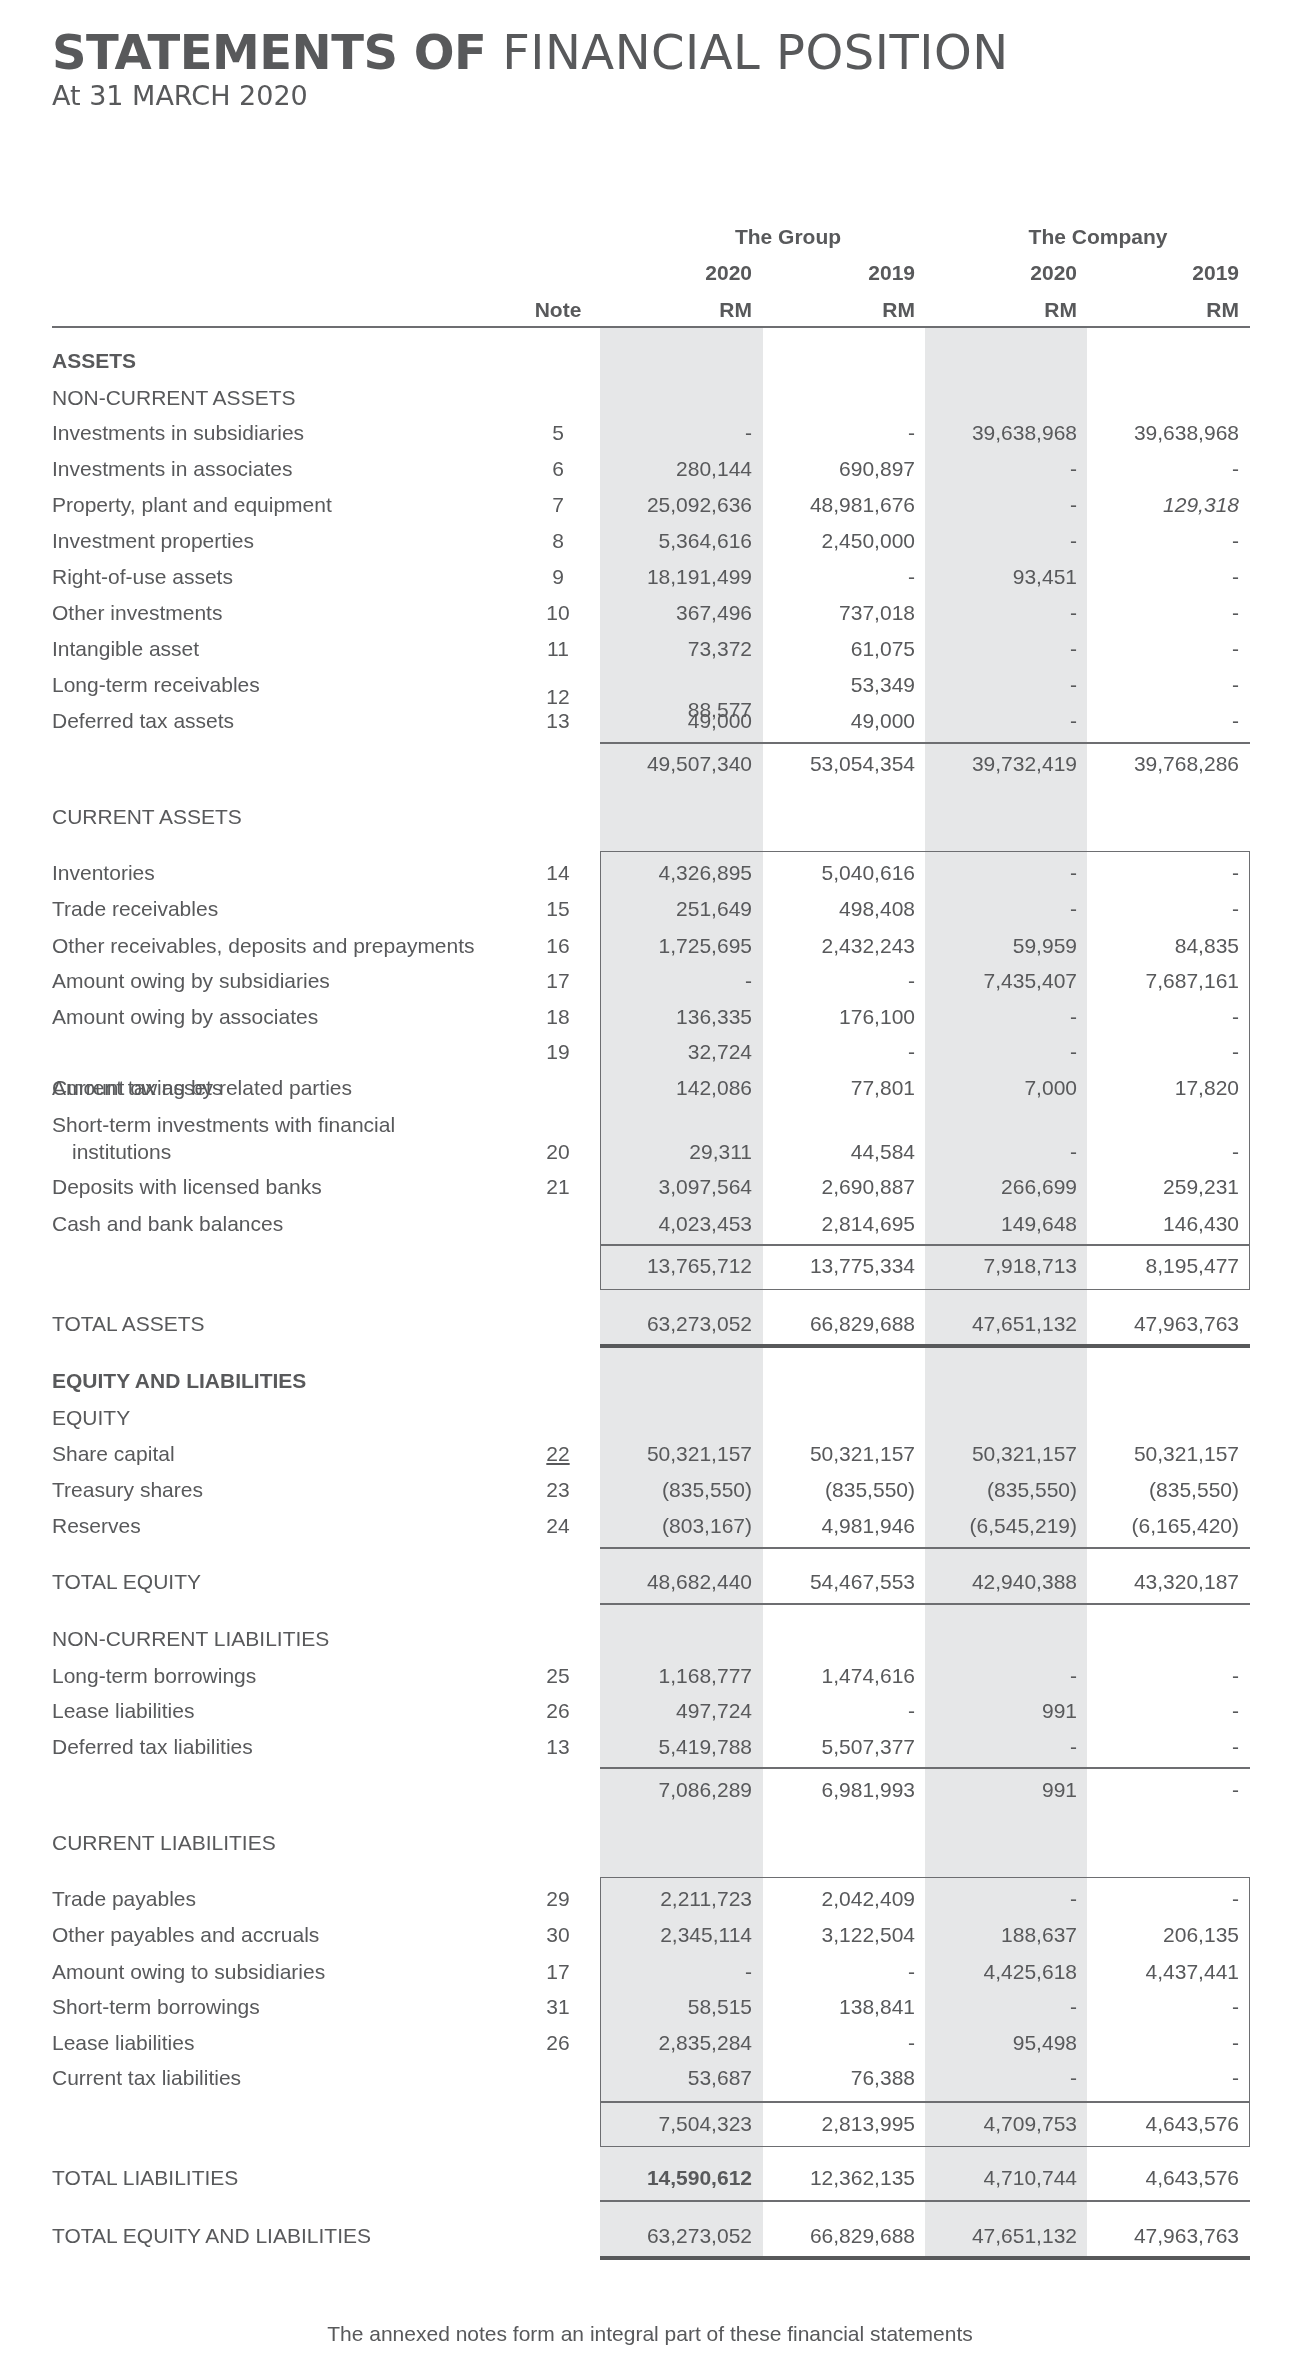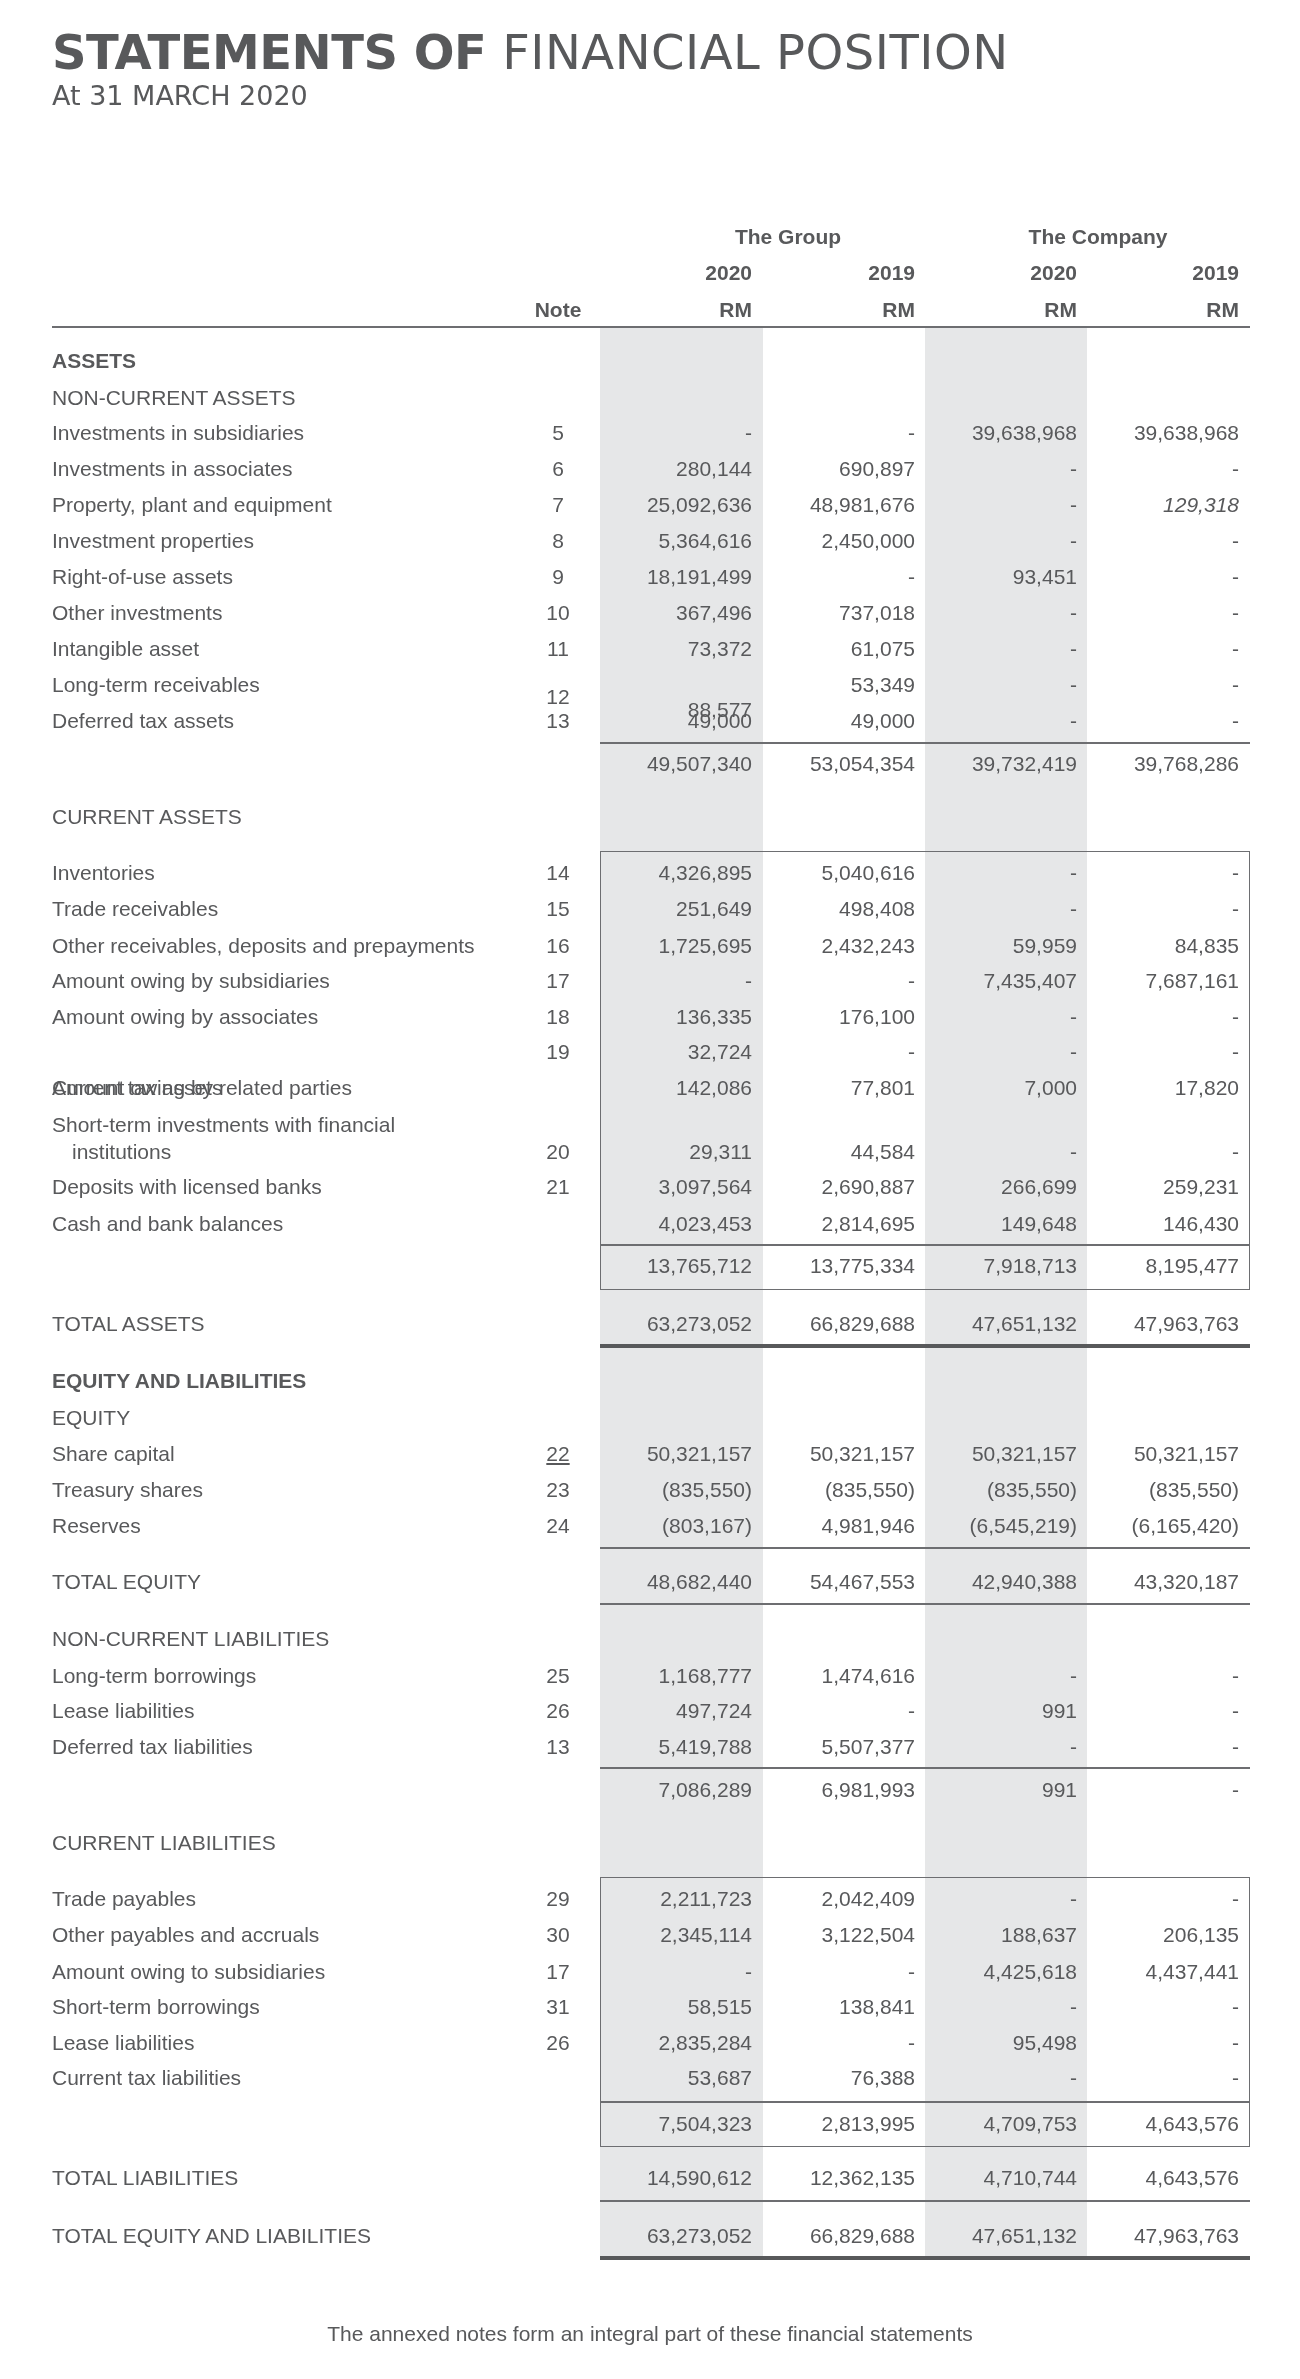--- a/index.html
+++ b/index.html
@@ -262,21 +262,21 @@
     <div class="txt lbl" style="top: 2078px;">Current tax liabilities</div>
     <div class="txt note" style="top: 2078px;"></div>
     <div class="txt num c0" style="top: 2078px;">53,687</div>
     <div class="txt num c1" style="top: 2078px;">76,388</div>
     <div class="txt num c2" style="top: 2078px;">-</div>
     <div class="txt num c3" style="top: 2078px;">-</div>
     <div class="txt num c0" style="top: 2124px;">7,504,323</div>
     <div class="txt num c1" style="top: 2124px;">2,813,995</div>
     <div class="txt num c2" style="top: 2124px;">4,709,753</div>
     <div class="txt num c3" style="top: 2124px;">4,643,576</div>
-    <div class="txt num c0" style="top: 2178px;">14,590,612</div>
+    <div class="txt num c0" style="top: 2178px; font-weight: bold;">14,590,612</div>
     <div class="txt num c1" style="top: 2178px;">12,362,135</div>
     <div class="txt num c2" style="top: 2178px;">4,710,744</div>
     <div class="txt num c3" style="top: 2178px;">4,643,576</div>
     <div class="txt num c0" style="top: 2236px;">63,273,052</div>
     <div class="txt num c1" style="top: 2236px;">66,829,688</div>
     <div class="txt num c2" style="top: 2236px;">47,651,132</div>
     <div class="txt num c3" style="top: 2236px;">47,963,763</div>
   </div>
 
 <div class="hline" style="top:742px;"></div>

